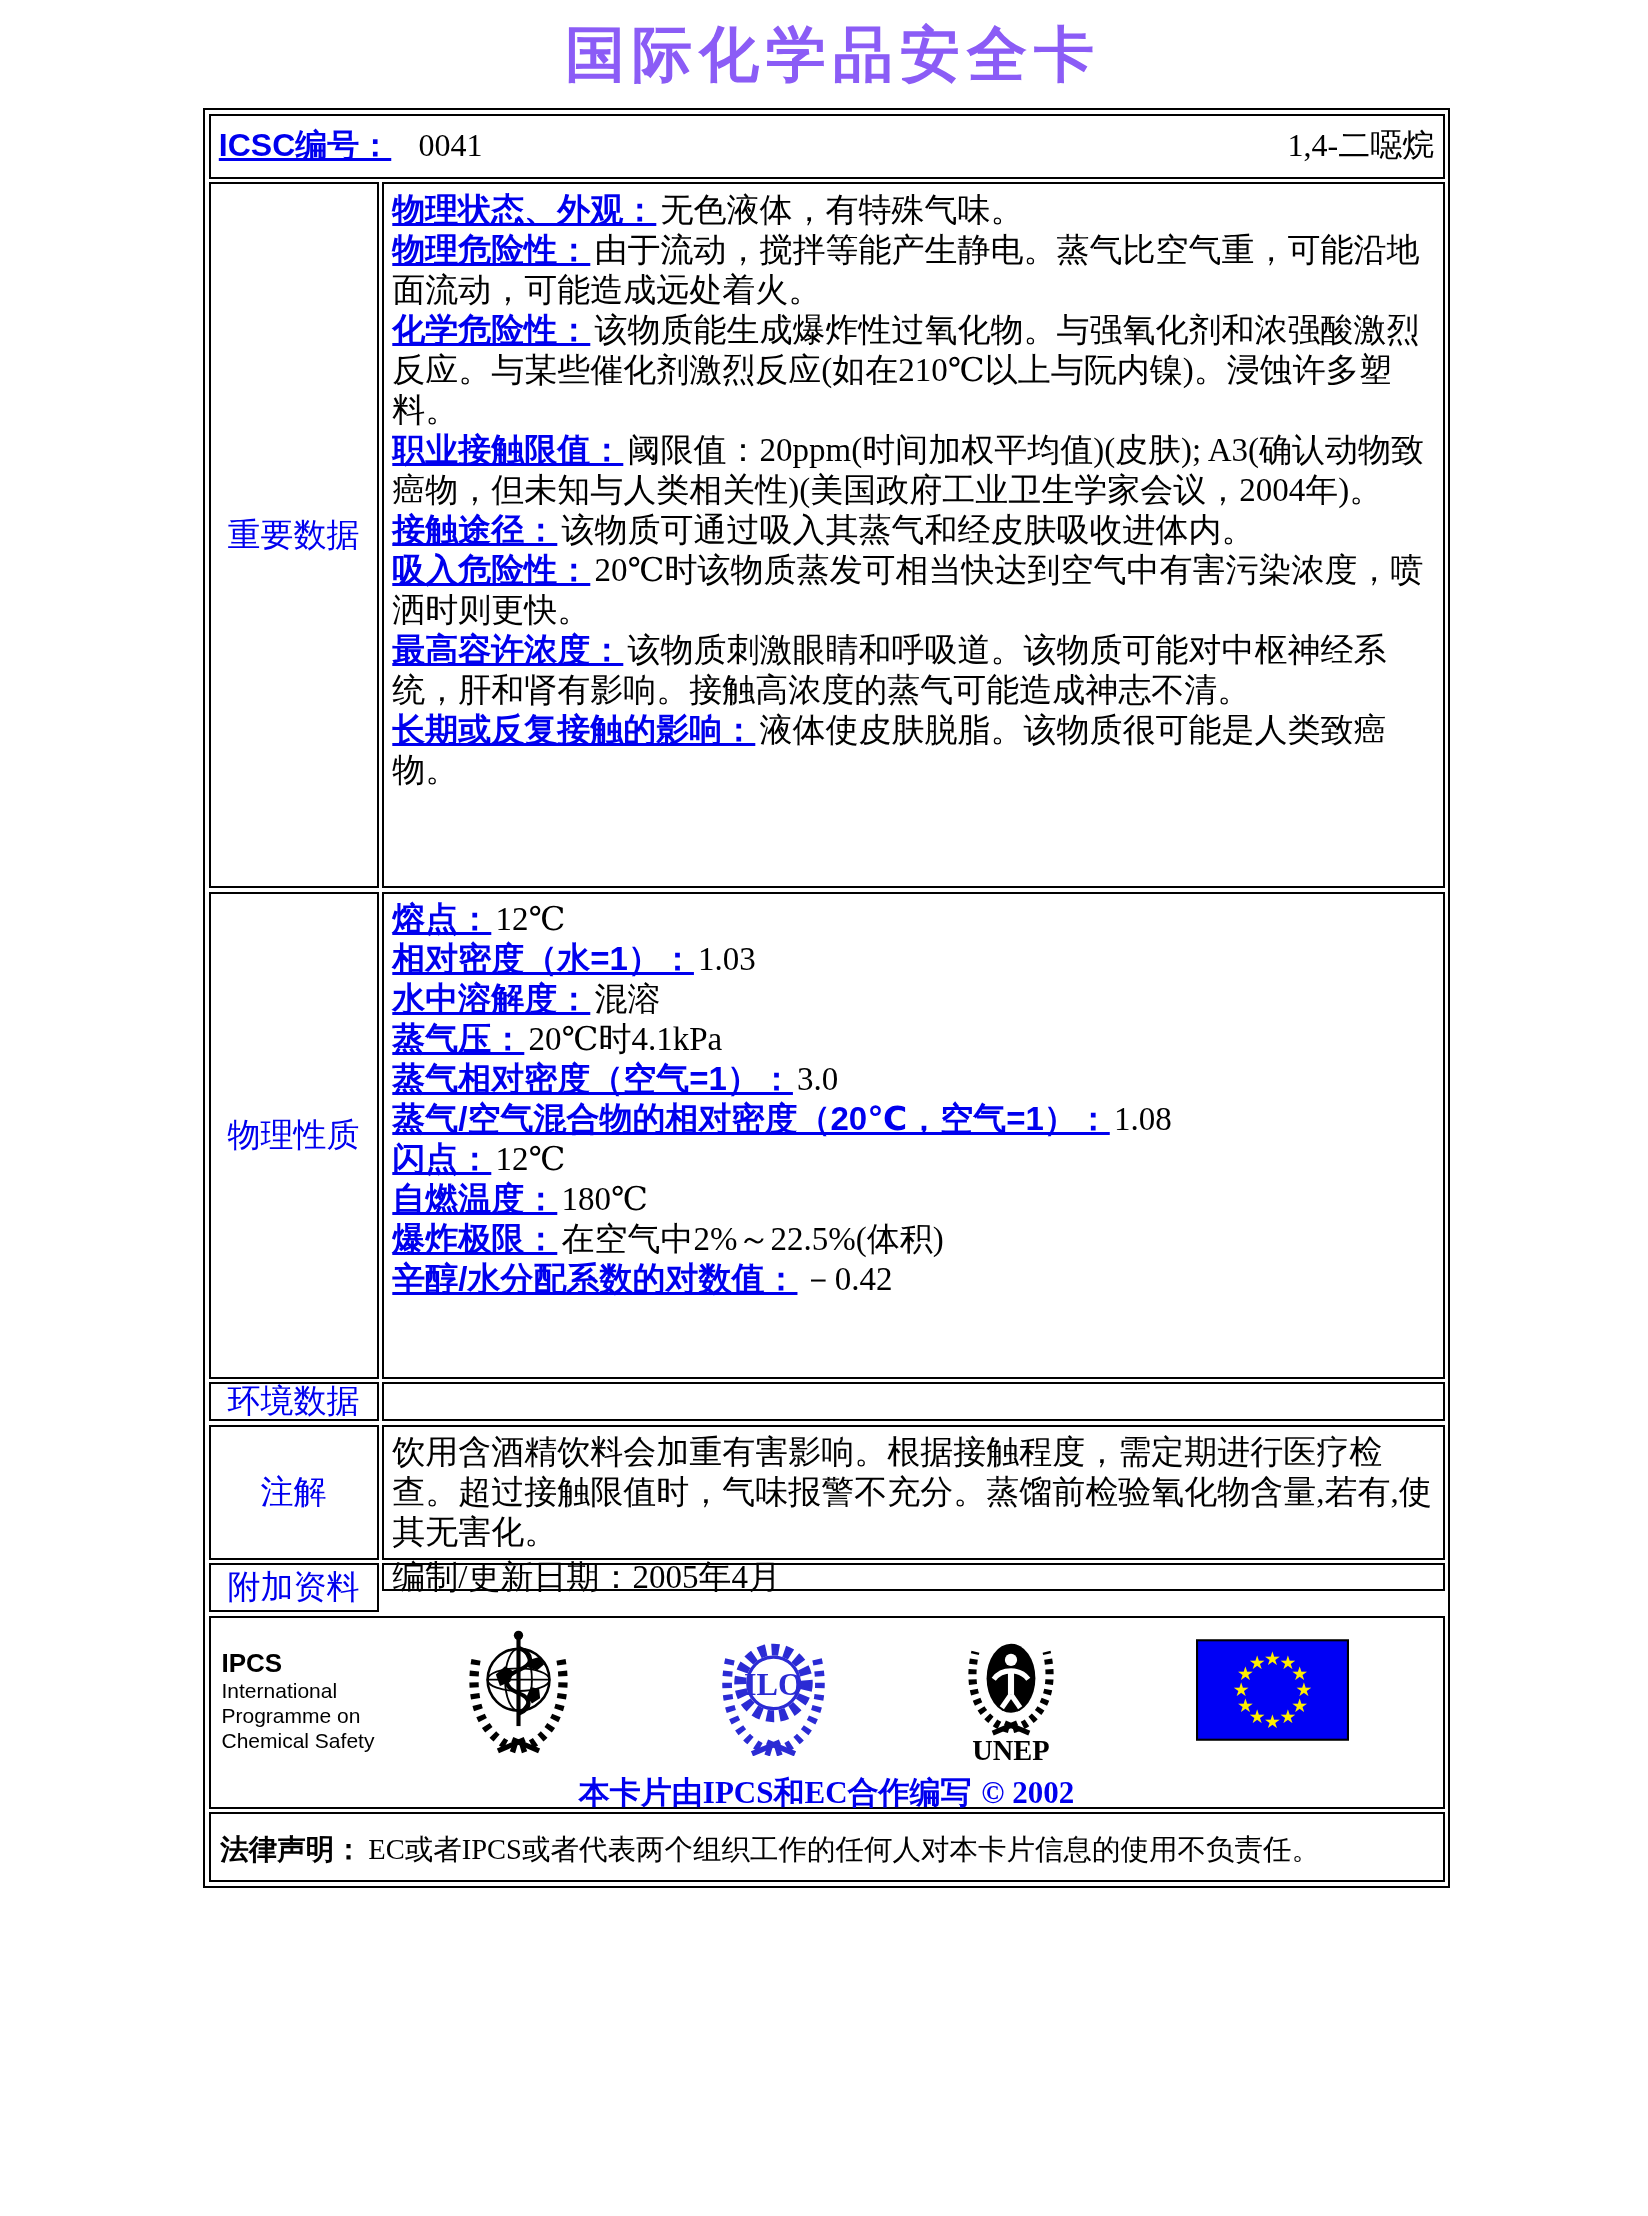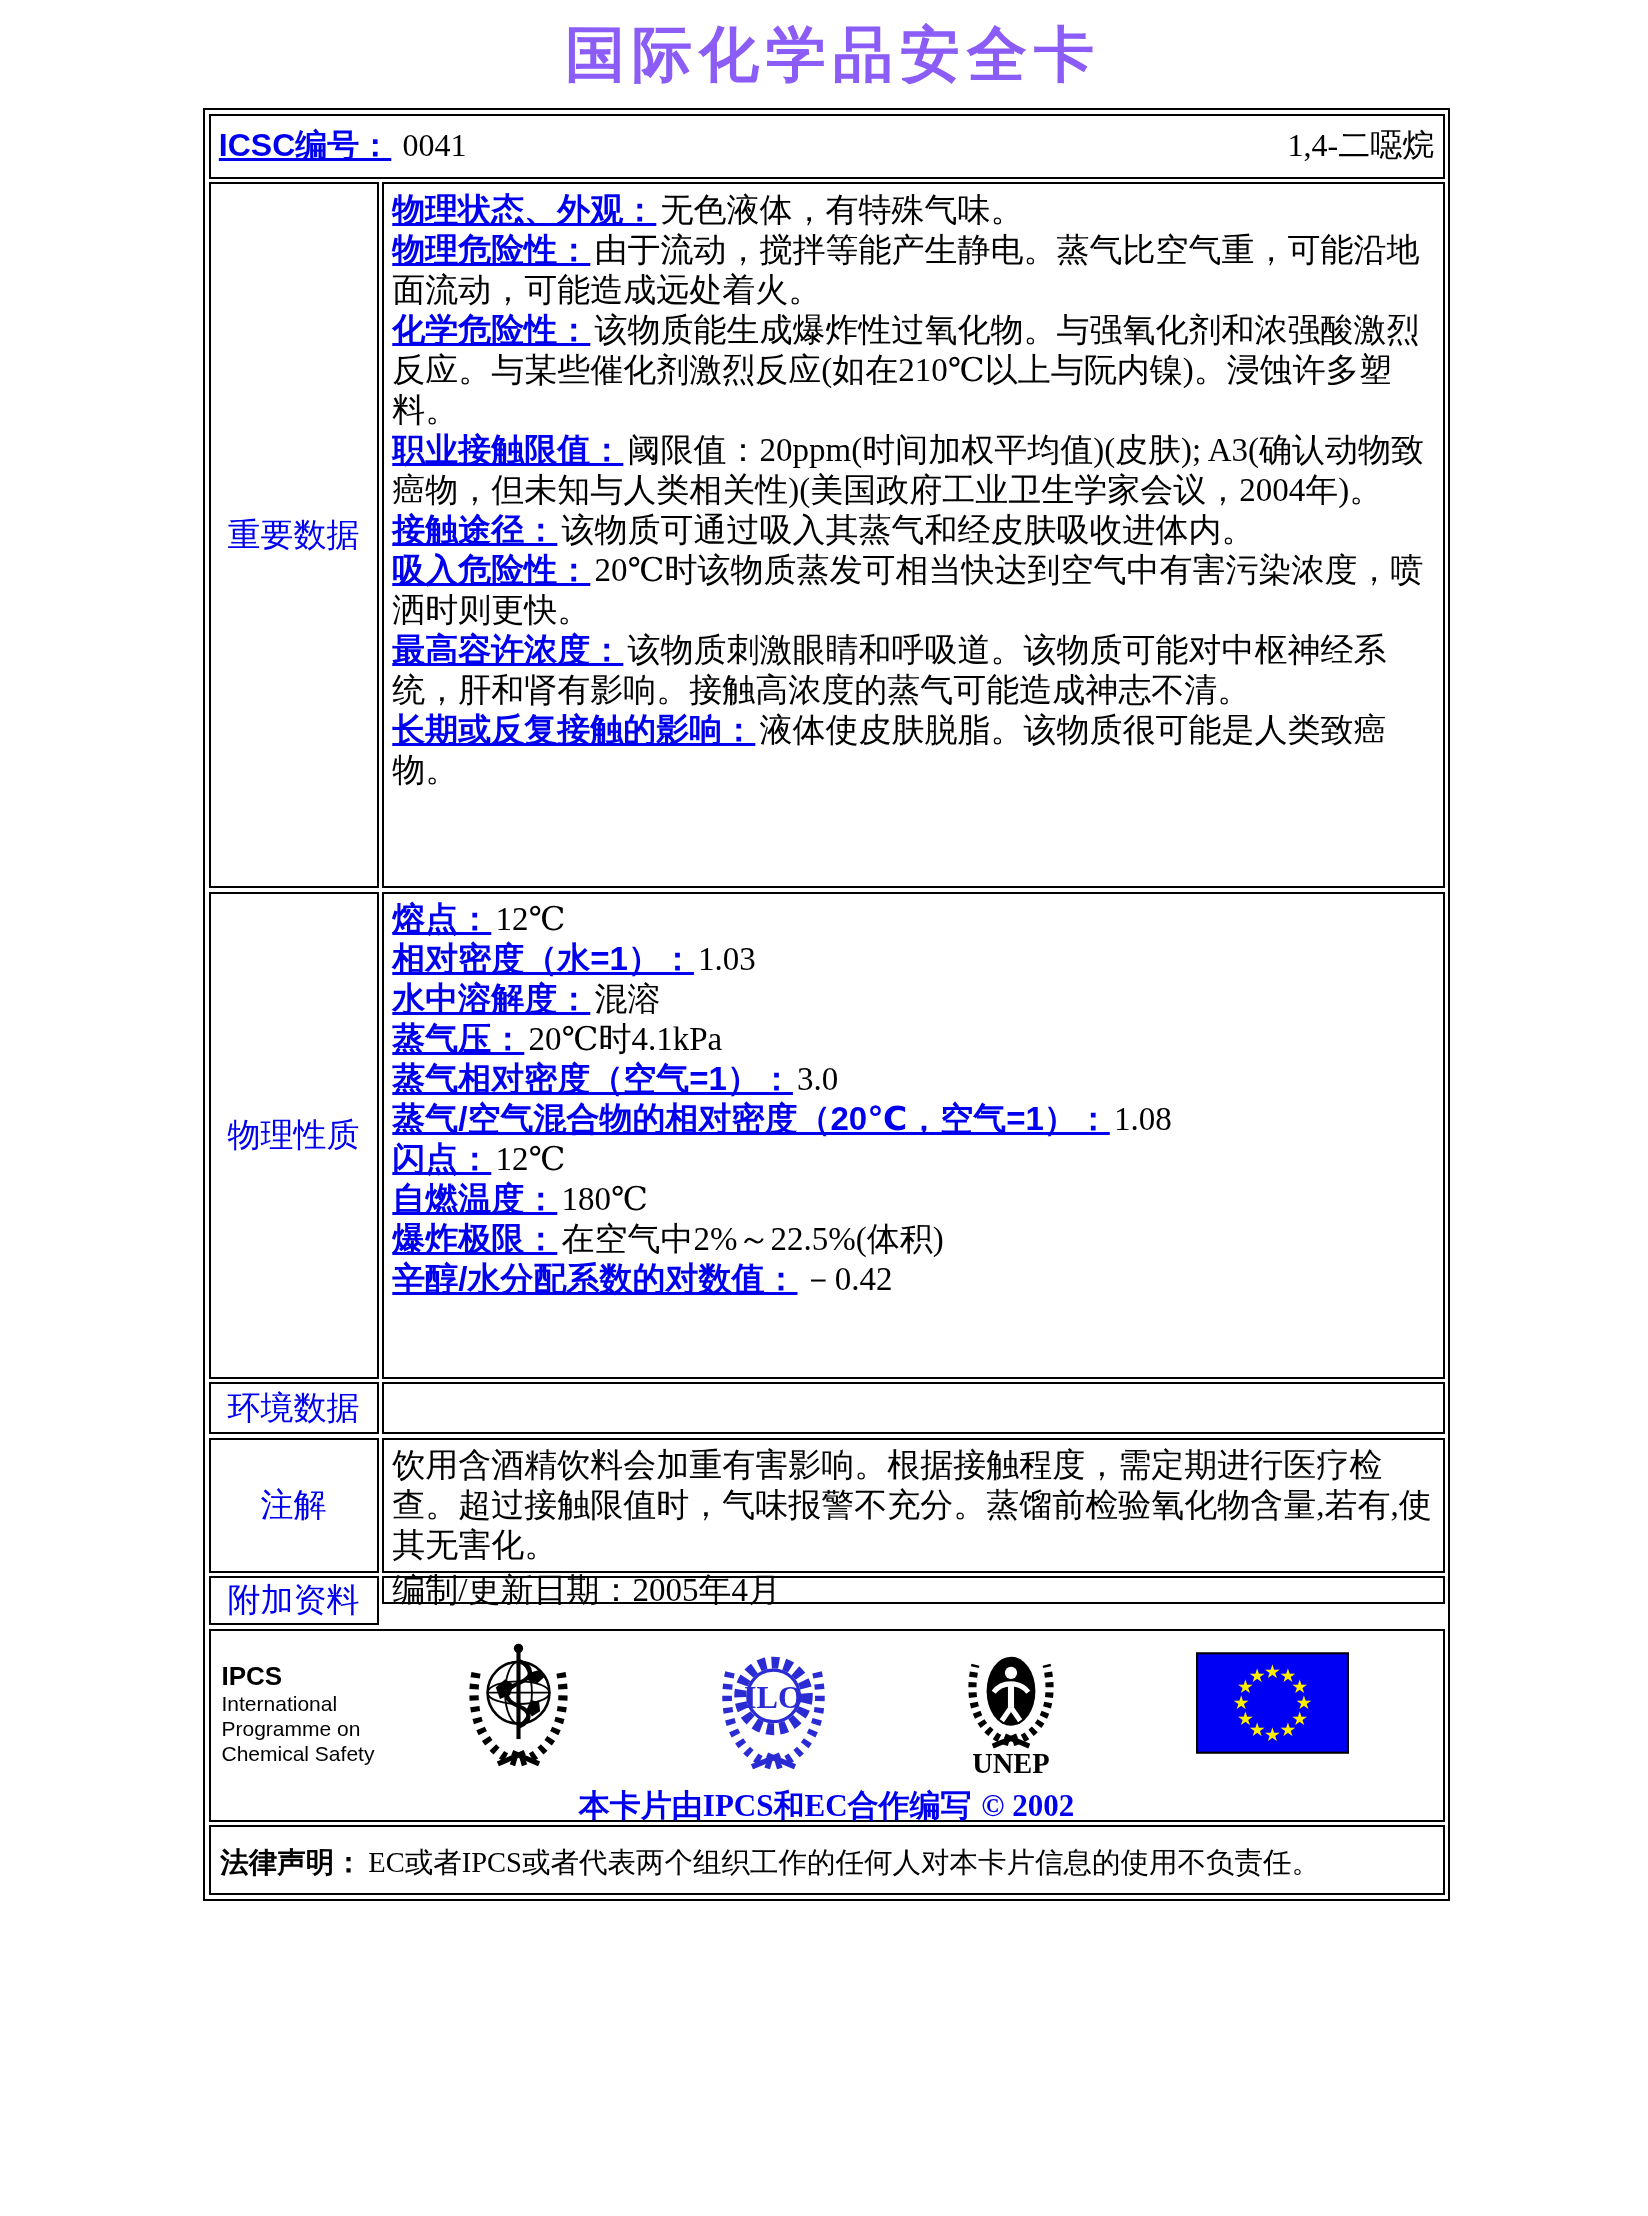--- a/index.html
+++ b/index.html
@@ -22,21 +22,21 @@
   }
   .row{display:flex;gap:3.5px;}
   .cell{border:2.8px solid #000;box-sizing:border-box;background:#fff;}
   .full{flex:1;}
   
   .header-cell{
     flex:1;display:flex;justify-content:space-between;align-items:center;
     height:65px;padding:0 8.3px;font-size:32px;
   }
   .hdr-left{white-space:nowrap;}
-  .hdr-num{color:#000;margin-left:7px;}
+  .hdr-num{color:#000;margin-left:23px;}
   .hdr-right{white-space:nowrap;font-size:32px;}
   
   .label-cell{
     flex:0 0 170px;display:flex;align-items:center;justify-content:center;
     color:#0000ee;font-size:33px;
     font-family:"Liberation Sans","DejaVu Sans",sans-serif;
     text-align:center;
   }
   .content-cell{
     flex:1;padding:5.6px 8.3px;font-size:33px;line-height:40px;
@@ -45,21 +45,21 @@
   .blbl{
     color:#0000ee;font-weight:bold;
     font-family:"Liberation Sans","DejaVu Sans",sans-serif;
     margin-right:4.2px;
     text-decoration:underline;
   }
   sup{font-size:0.62em;line-height:0;}
   .important-content{min-height:706px;}
   .props-content{min-height:487px;}
   .env-content{min-height:35px;}
-  .env-label{height:52px;}
+  .env-label{height:39px;}
   .notes-content{}
   .additional-cell{height:28px;display:flex;align-items:center;}
   .additional-content{padding:0 8.3px;font-size:33px;}
   
   .logos-cell{flex:1;position:relative;height:193px;}
   .ipcs-block{
     position:absolute;left:11px;top:31px;
     font-family:"Liberation Sans","DejaVu Sans",sans-serif;
     font-size:21px;line-height:25px;color:#000;
   }

